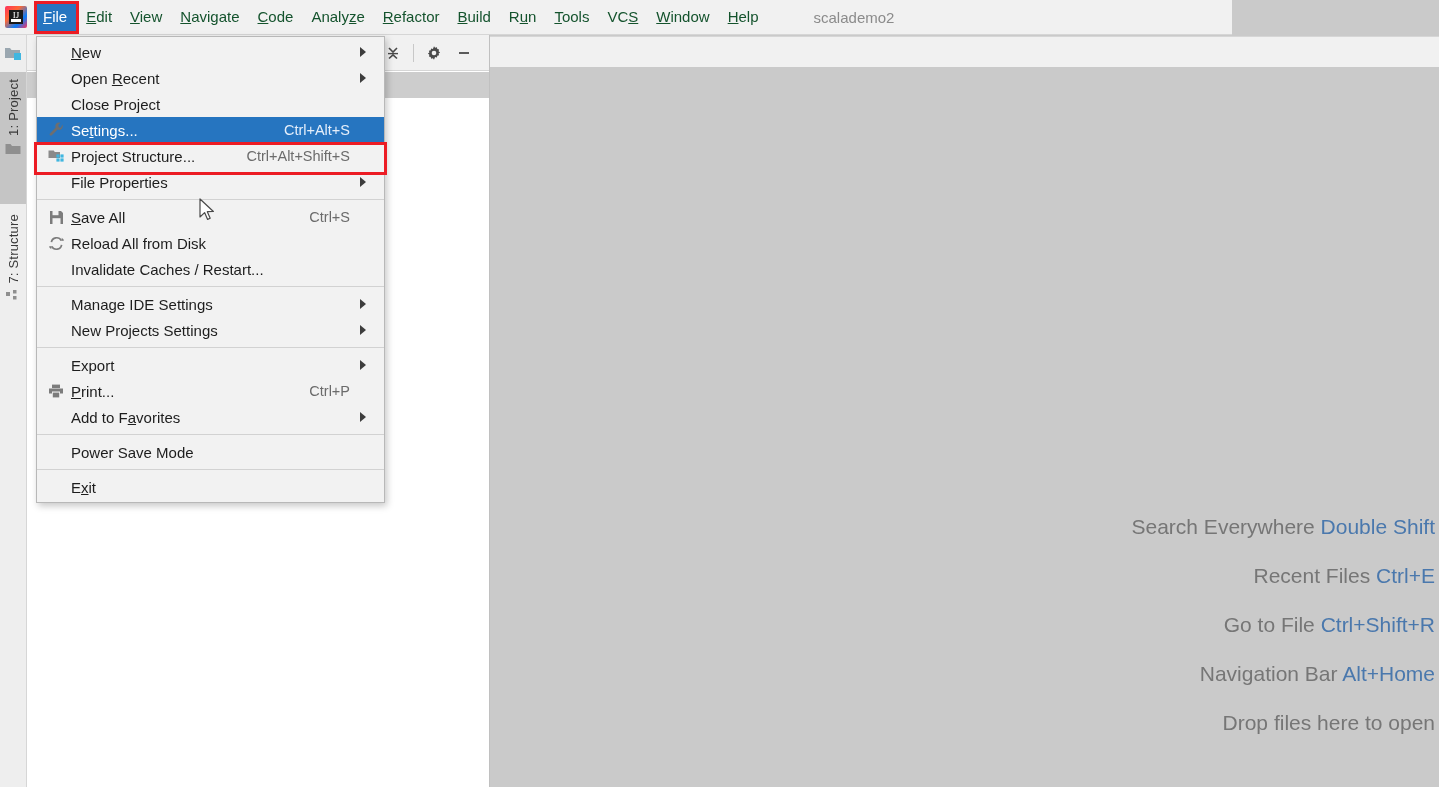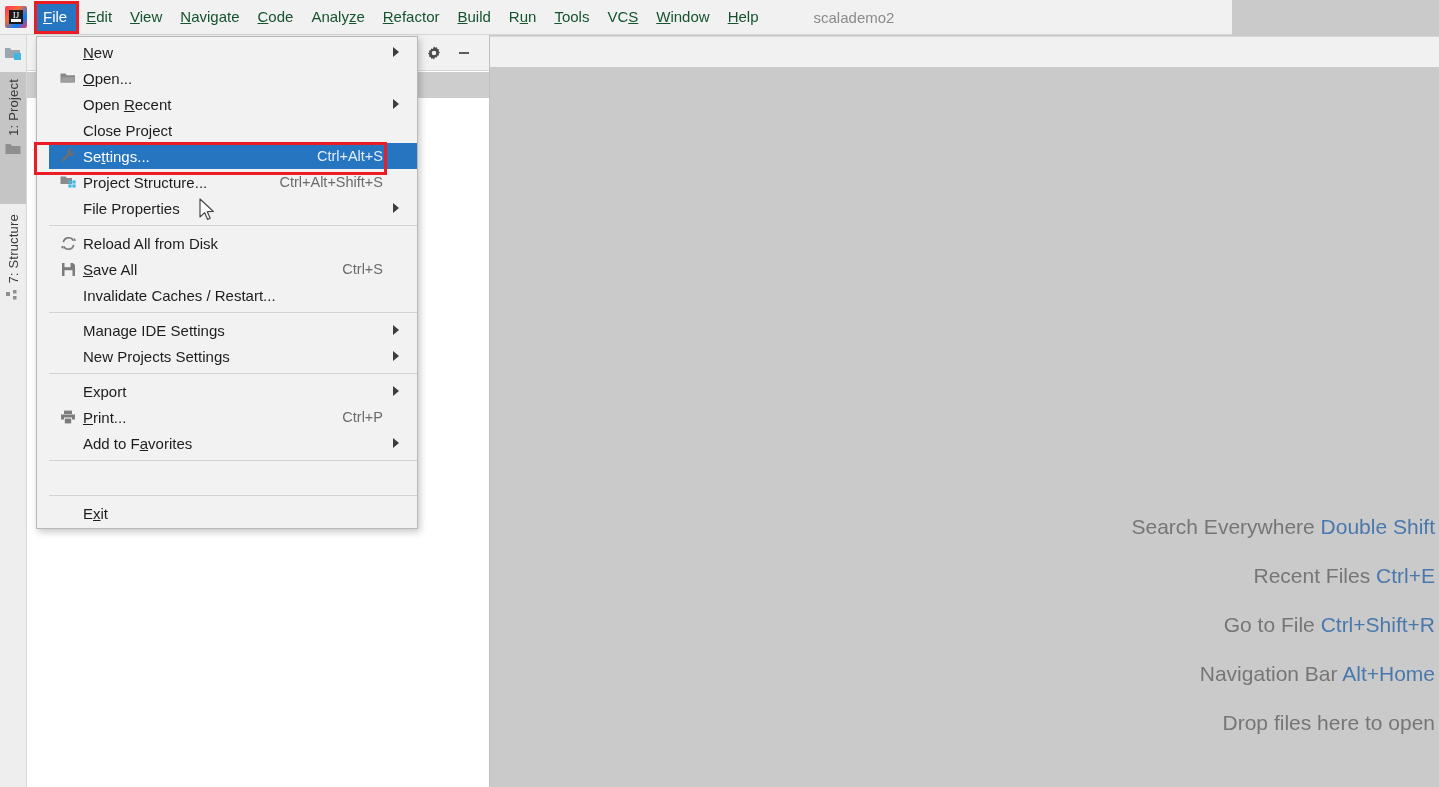--- a/index.html
+++ b/index.html
@@ -208,26 +208,26 @@
     color: #767676;
     white-space: nowrap;
   }
   .hint-row { display: block; }
   .hint-key { color: #4a78ad; text-align: center; }
 
   
   #file-menu {
     position: absolute;
     left: 36px; top: 36px;
-    width: 382px;
+    width: 349px;
     background: #f2f2f2;
     border: 1px solid #b8b8b8;
     box-shadow: 2px 3px 7px rgba(0,0,0,0.22);
     box-sizing: border-box;
-    padding: 2px 0 2px 12px;
+    padding: 2px 0 2px 0;
     z-index: 30;
   }
   .menu-item {
     position: relative;
     height: 26px;
     display: flex;
     align-items: center;
     padding: 0 12px 0 10px;
     font-size: 15px;
     color: #1d1d1d;
@@ -405,30 +405,20 @@
       <div class="menu-item">
         <span class="mi-icon"></span>
         <span class="mi-label"><span class="mn-u">N</span>ew</span>
         <span class="mi-arrow">
           <svg width="7" height="10" viewBox="0 0 7 10">
             <path d="M0 0 L6 5 L0 10 Z" fill="#3d3d3d"></path>
           </svg>
         </span>
       </div>
       <div class="menu-item">
-        <span class="mi-icon">
-          <svg width="16" height="14" viewBox="0 0 16 14">
-            <path d="M0.5 2.5h5l1.3 1.8H15v7.2H0.5Z" fill="#8a8a8a"></path>
-            <path d="M2.2 6.2h13L13.6 11.5H0.5Z" fill="#9e9e9e"></path>
-          </svg>
-        </span>
-        <span class="mi-label"><span class="mn-u">O</span>pen...</span>
-        <span class="mi-arrow"></span>
-      </div>
-      <div class="menu-item">
         <span class="mi-icon"></span>
         <span class="mi-label">Open <span class="mn-u">R</span>ecent</span>
         <span class="mi-arrow">
           <svg width="7" height="10" viewBox="0 0 7 10">
             <path d="M0 0 L6 5 L0 10 Z" fill="#3d3d3d"></path>
           </svg>
         </span>
       </div>
       <div class="menu-item">
         <span class="mi-icon"></span>
@@ -465,39 +455,39 @@
         <span class="mi-arrow">
           <svg width="7" height="10" viewBox="0 0 7 10">
             <path d="M0 0 L6 5 L0 10 Z" fill="#3d3d3d"></path>
           </svg>
         </span>
       </div>
       <div class="menu-sep"></div>
       <div class="menu-item">
         <span class="mi-icon">
           <svg width="15" height="15" viewBox="0 0 15 15">
+            <path d="M1 1h11l2 2v11H1Z" fill="#7c7c7c"></path>
+            <rect x="3.5" y="1" width="6" height="4.2" fill="#f2f2f2"></rect>
+            <rect x="3.5" y="8.2" width="8" height="5.8" fill="#f2f2f2"></rect>
+          </svg>
+        </span>
+        <span class="mi-label"><span class="mn-u">S</span>ave All</span>
+        <span class="mi-shortcut">Ctrl+S</span>
+        <span class="mi-arrow"></span>
+      </div>
+      <div class="menu-item">
+        <span class="mi-icon">
+          <svg width="15" height="15" viewBox="0 0 15 15">
             <path d="M12.3 4.6A5.3 5.3 0 0 0 2.4 6.2" fill="none" stroke="#7c7c7c" stroke-width="1.7"></path>
             <path d="M2.7 10.4a5.3 5.3 0 0 0 9.9-1.6" fill="none" stroke="#7c7c7c" stroke-width="1.7"></path>
             <path d="M12.8 1.7l-.3 3.3 3.0-.6Z" fill="#7c7c7c"></path>
             <path d="M2.2 13.3l.3-3.3-3.0 .6Z" fill="#7c7c7c"></path>
           </svg>
         </span>
         <span class="mi-label">Reload All from Disk</span>
-        <span class="mi-arrow"></span>
-      </div>
-      <div class="menu-item">
-        <span class="mi-icon">
-          <svg width="15" height="15" viewBox="0 0 15 15">
-            <path d="M1 1h11l2 2v11H1Z" fill="#7c7c7c"></path>
-            <rect x="3.5" y="1" width="6" height="4.2" fill="#f2f2f2"></rect>
-            <rect x="3.5" y="8.2" width="8" height="5.8" fill="#f2f2f2"></rect>
-          </svg>
-        </span>
-        <span class="mi-label"><span class="mn-u">S</span>ave All</span>
-        <span class="mi-shortcut">Ctrl+S</span>
         <span class="mi-arrow"></span>
       </div>
       <div class="menu-item">
         <span class="mi-icon"></span>
         <span class="mi-label">Invalidate Caches / Restart...</span>
         <span class="mi-arrow"></span>
       </div>
       <div class="menu-sep"></div>
       <div class="menu-item">
         <span class="mi-icon"></span>
@@ -544,20 +534,21 @@
         <span class="mi-label">Add to F<span class="mn-u">a</span>vorites</span>
         <span class="mi-arrow">
           <svg width="7" height="10" viewBox="0 0 7 10">
             <path d="M0 0 L6 5 L0 10 Z" fill="#3d3d3d"></path>
           </svg>
         </span>
       </div>
       <div class="menu-sep"></div>
       <div class="menu-item">
         <span class="mi-icon"></span>
+        <span class="mi-label">Power Save Mode</span>
         <span class="mi-arrow"></span>
       </div>
       <div class="menu-sep"></div>
       <div class="menu-item">
         <span class="mi-icon"></span>
         <span class="mi-label">E<span class="mn-u">x</span>it</span>
         <span class="mi-arrow"></span>
       </div>
     </div>
   <div id="settings-red-box"></div>

